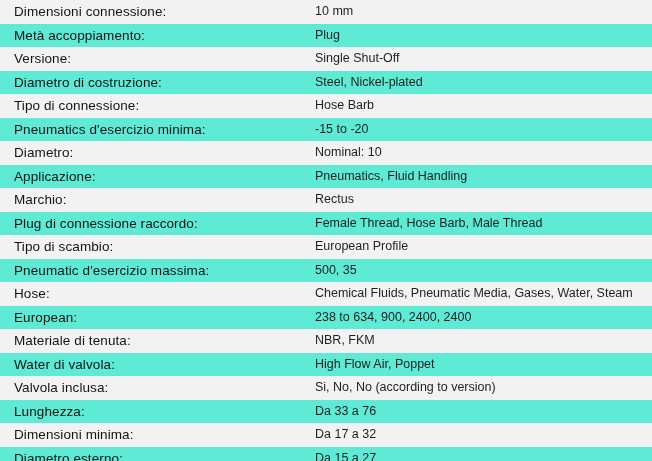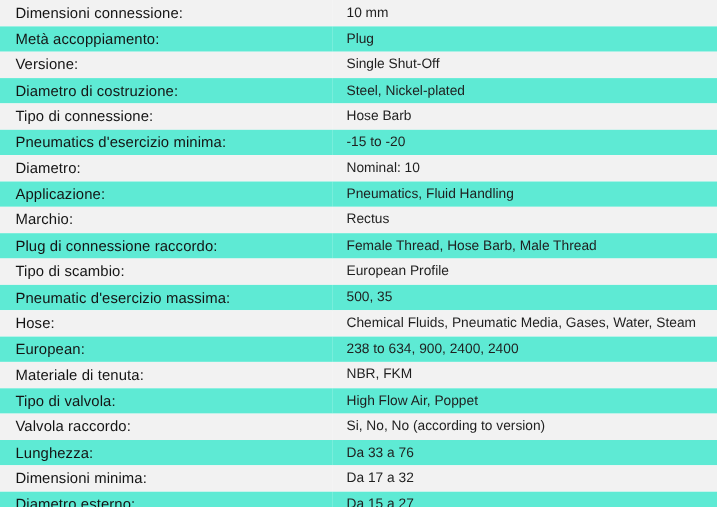--- a/index.html
+++ b/index.html
@@ -109,25 +109,25 @@
       </tr>
       <tr class="even">
         <td class="label">European:</td>
         <td class="value">238 to 634, 900, 2400, 2400</td>
       </tr>
       <tr class="odd">
         <td class="label">Materiale di tenuta:</td>
         <td class="value">NBR, FKM</td>
       </tr>
       <tr class="even">
-        <td class="label">Tipo di valvola:</td>
+        <td class="label">Water di valvola:</td>
         <td class="value">High Flow Air, Poppet</td>
       </tr>
       <tr class="odd">
-        <td class="label">Valvola raccordo:</td>
+        <td class="label">Valvola inclusa:</td>
         <td class="value">Si, No, No (according to version)</td>
       </tr>
       <tr class="even">
         <td class="label">Lunghezza:</td>
         <td class="value">Da 33 a 76</td>
       </tr>
       <tr class="odd">
         <td class="label">Dimensioni minima:</td>
         <td class="value">Da 17 a 32</td>
       </tr>

